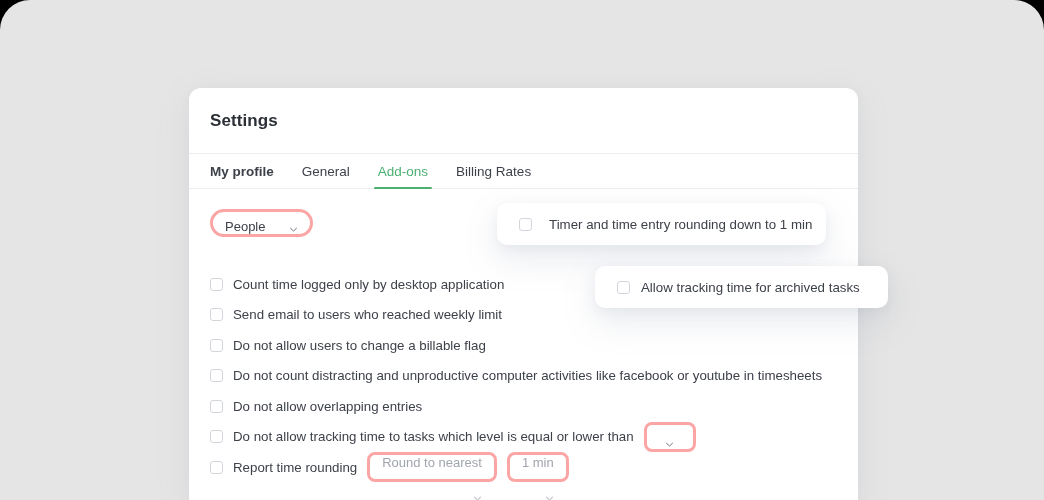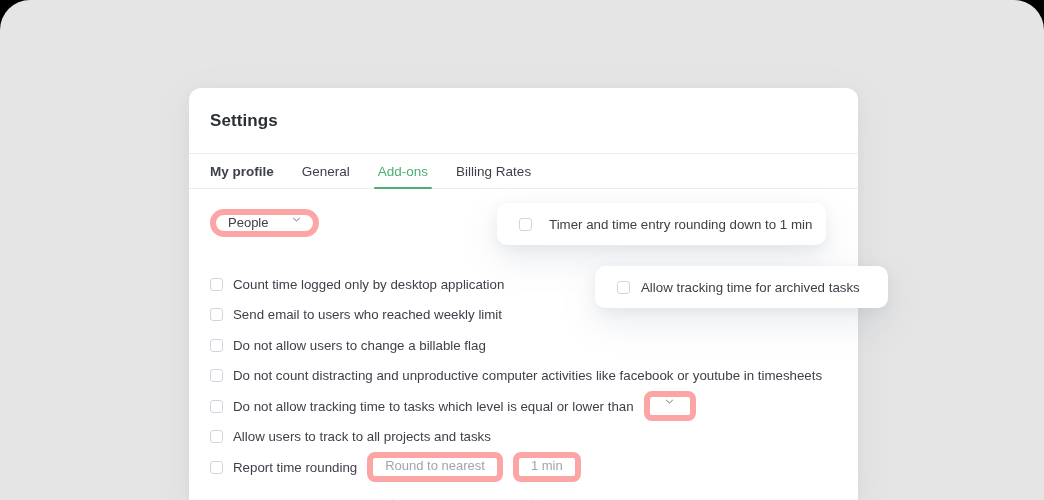--- a/index.html
+++ b/index.html
@@ -87,25 +87,25 @@
     border-radius: 2px;
   }
 
   
   .card-body {
     padding: 20px 21px 0 21px;
   }
 
   .select-pill {
     display: inline-flex;
-    align-items: flex-start;
+    align-items: flex-end;
     justify-content: space-between;
     gap: 24px;
     height: 28px;
-    border: 6px solid #fca5a5;
+    border: 3px solid #fca5a5;
     border-radius: 14px;
     padding: 0 12px;
     box-sizing: border-box;
     font-size: 13px;
     color: #3d4149;
     background: #fff;
     cursor: pointer;
     white-space: nowrap;
   }
   .select-pill.people { min-width: 88px; }
@@ -239,37 +239,37 @@
         <div class="opt-row">
           <span class="cbx"></span>
           <span class="label">Do not allow users to change a billable flag</span>
         </div>
 
         <div class="opt-row">
           <span class="cbx"></span>
           <span class="label">Do not count distracting and unproductive computer activities like facebook or youtube in timesheets</span>
         </div>
 
+        <div class="opt-row">
+          <span class="cbx"></span>
+          <span class="label">Do not allow overlapping entries</span>
+        </div>
 
         <div class="opt-row">
           <span class="cbx"></span>
           <span class="label">Do not allow tracking time to tasks which level is equal or lower than</span>
           <span class="select-pill icon-only">
             <span class="chev">
               <svg viewBox="0 0 12 12" width="9" height="9" aria-hidden="true">
                 <path d="M2 4.3 L6 8 L10 4.3" fill="none" stroke="#6a707a" stroke-width="1.3" stroke-linecap="round" stroke-linejoin="round"></path>
               </svg>
             </span>
           </span>
         </div>
 
-        <div class="opt-row">
-          <span class="cbx"></span>
-          <span class="label">Allow users to track to all projects and tasks</span>
-        </div>
 
         <div class="opt-row">
           <span class="cbx"></span>
           <span class="label">Report time rounding</span>
           <span class="select-pill box muted">
             <span>Round to nearest</span>
             <span class="chev">
               <svg viewBox="0 0 12 12" width="9" height="9" aria-hidden="true">
                 <path d="M2 4.3 L6 8 L10 4.3" fill="none" stroke="#9aa0a8" stroke-width="1.3" stroke-linecap="round" stroke-linejoin="round"></path>
               </svg>

